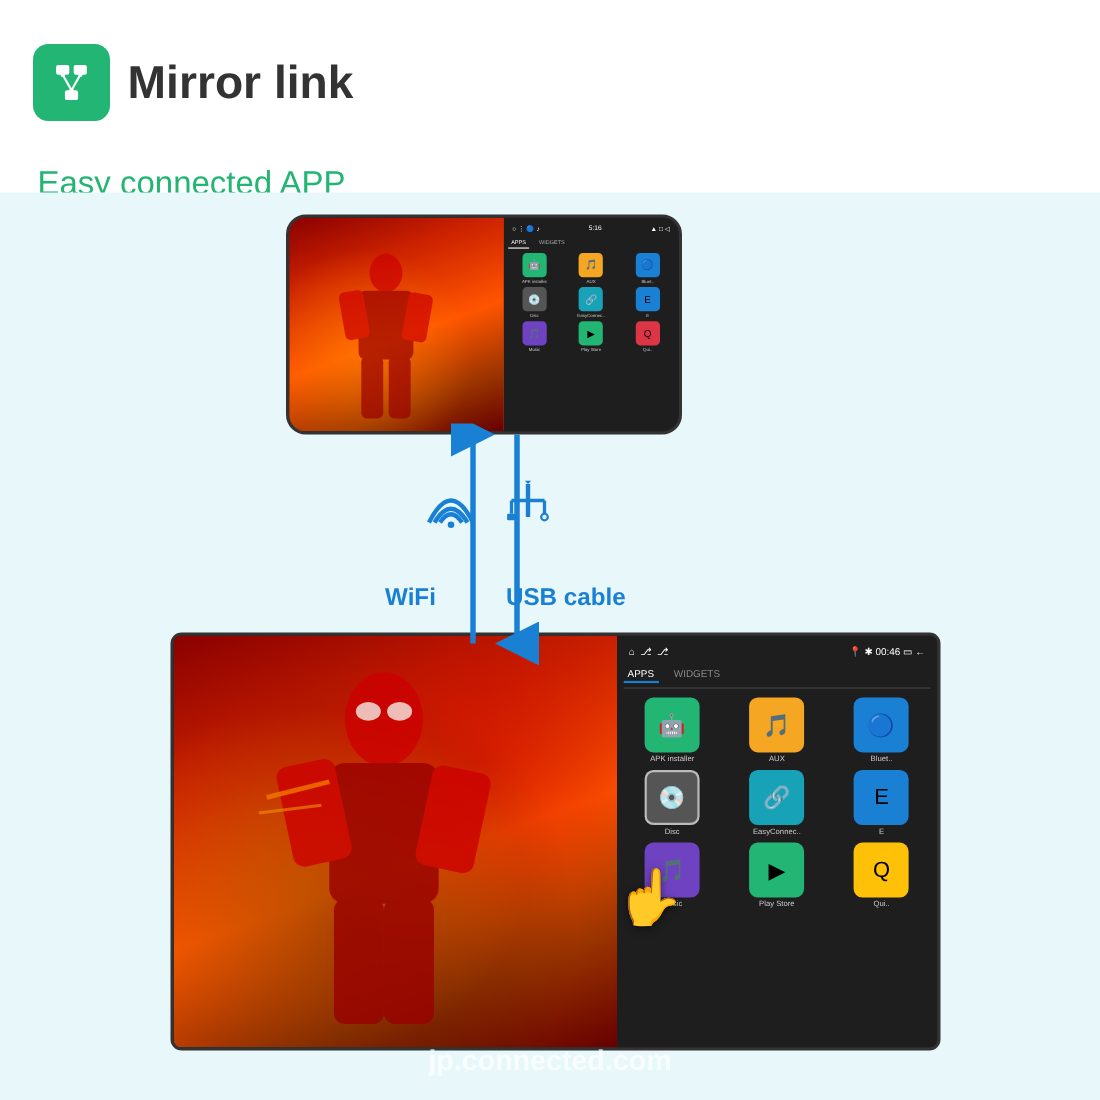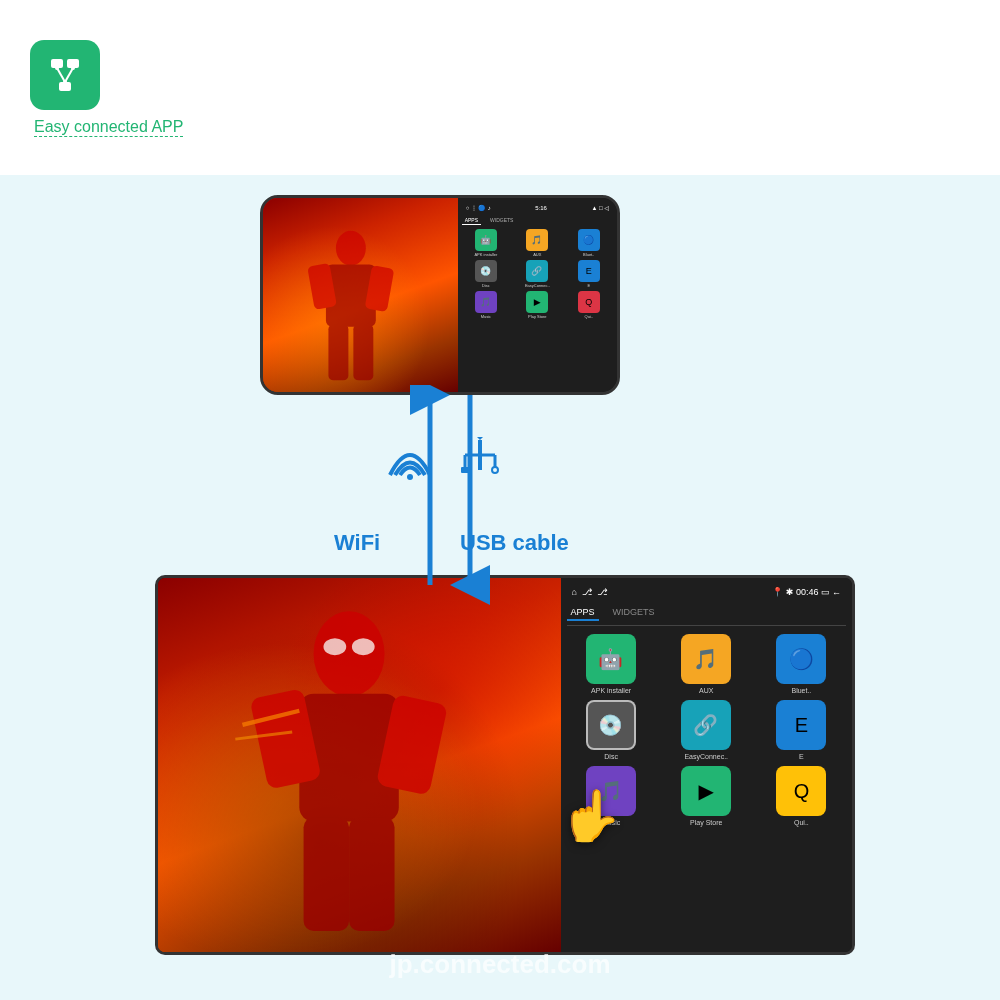--- a/index.html
+++ b/index.html
@@ -38,25 +38,26 @@
     .mirror-icon-bg svg {
       width: 44px;
       height: 44px;
     }
     .mirror-link-title {
       font-size: 42px;
       font-weight: bold;
       color: #333333;
     }
     .easy-connected-label {
-      font-size: 16px;
+      font-size: 30px;
       color: #22b573;
       margin-left: 4px;
       border-bottom: 1px dashed #22b573;
       display: inline-block;
+      margin-top: 32px;
     }
 
     
     .diagram-area {
       position: absolute;
       top: 175px;
       left: 0;
       width: 1000px;
       height: 825px;
       background: #e8f7fa;
@@ -326,20 +327,21 @@
         <rect x="8" y="6" width="12" height="9" rx="2" fill="white"></rect>
         <rect x="24" y="6" width="12" height="9" rx="2" fill="white"></rect>
         <rect x="16" y="29" width="12" height="9" rx="2" fill="white"></rect>
         <line x1="14" y1="15" x2="22" y2="29" stroke="white" stroke-width="2"></line>
         <line x1="30" y1="15" x2="22" y2="29" stroke="white" stroke-width="2"></line>
         <circle cx="14" cy="15" r="2" fill="white"></circle>
         <circle cx="30" cy="15" r="2" fill="white"></circle>
         <circle cx="22" cy="29" r="2" fill="white"></circle>
       </svg>
     </div>
+    <span class="mirror-link-title">Mirror link</span>
   </div>
   <span class="easy-connected-label">Easy connected APP</span>
 </div>
 
 <div class="diagram-area">
 
   <div class="phone-device">
     <div class="phone-screen-left">
 
       <div style="position:absolute;inset:0;background:linear-gradient(160deg,#8B0000 0%,#cc2200 25%,#ff5500 55%,#993300 80%,#660000 100%);"></div>
@@ -433,21 +435,21 @@
       <line x1="20" y1="5" x2="20" y2="35" stroke="#1a80d4" stroke-width="4"></line>
       <line x1="5" y1="20" x2="35" y2="20" stroke="#1a80d4" stroke-width="3"></line>
       <line x1="5" y1="20" x2="5" y2="32" stroke="#1a80d4" stroke-width="3"></line>
       <line x1="35" y1="20" x2="35" y2="32" stroke="#1a80d4" stroke-width="3"></line>
       <rect x="1" y="32" width="8" height="6" rx="1" fill="#1a80d4"></rect>
       <circle cx="35" cy="35" r="3" fill="none" stroke="#1a80d4" stroke-width="2"></circle>
       <polygon points="17,2 23,2 20,5" fill="#1a80d4"></polygon>
     </g>
   </svg>
 
-  <div class="wifi-icon-container" style="position:absolute;top:355px;left:334px;">
+  <div class="wifi-icon-container" style="position:absolute;top:355px;left:350px;">
     <span class="wifi-label">WiFi</span>
   </div>
 
   <div class="usb-icon-container" style="position:absolute;top:355px;left:460px;">
     <span class="usb-label">USB cable</span>
   </div>
 
   <div class="car-unit">
 
     <div class="car-unit-left">

